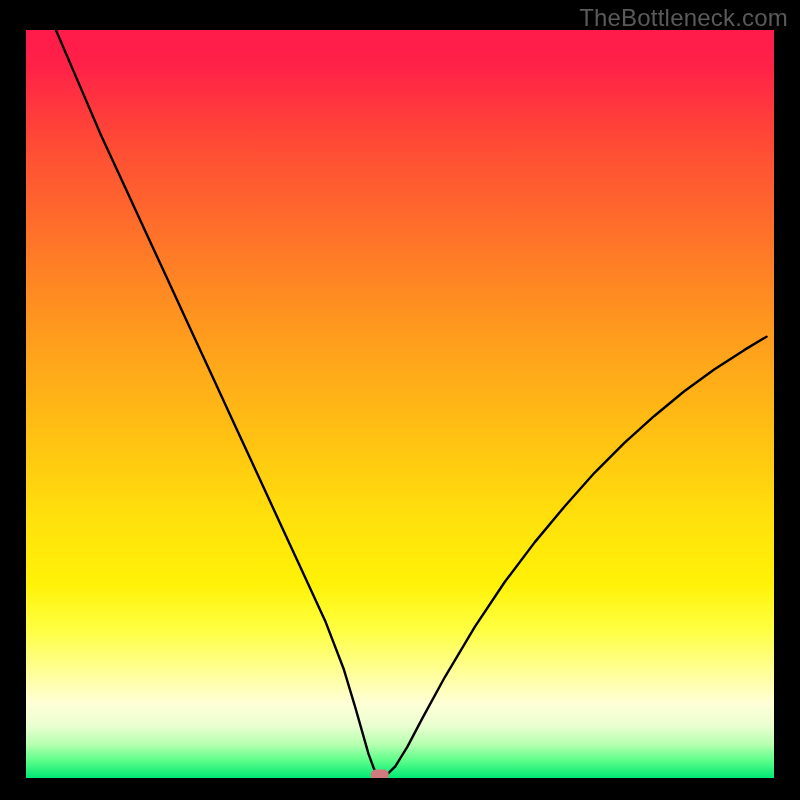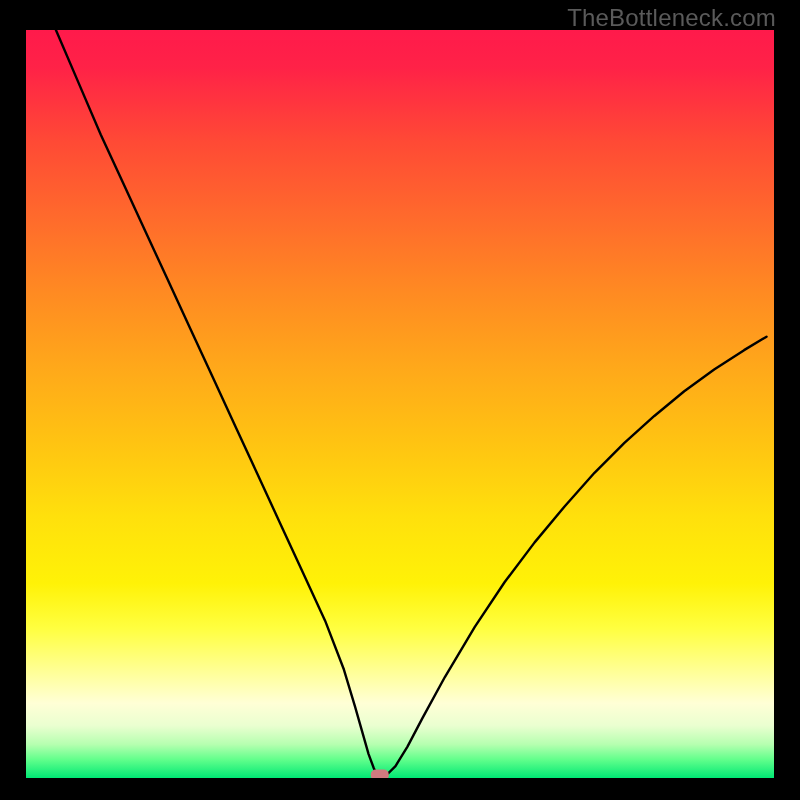--- a/index.html
+++ b/index.html
@@ -13,21 +13,21 @@
   }
   .frame {
     position: relative;
     width: 800px;
     height: 800px;
     background: #000;
   }
   .watermark {
     position: absolute;
     top: 4px;
-    right: 24px;
+    right: 12px;
     color: #5a5a5a;
     font-size: 24px;
     font-weight: 500;
     letter-spacing: 0.2px;
     user-select: none;
   }
   .plot-area {
     position: absolute;
     left: 26px;
     top: 30px;

